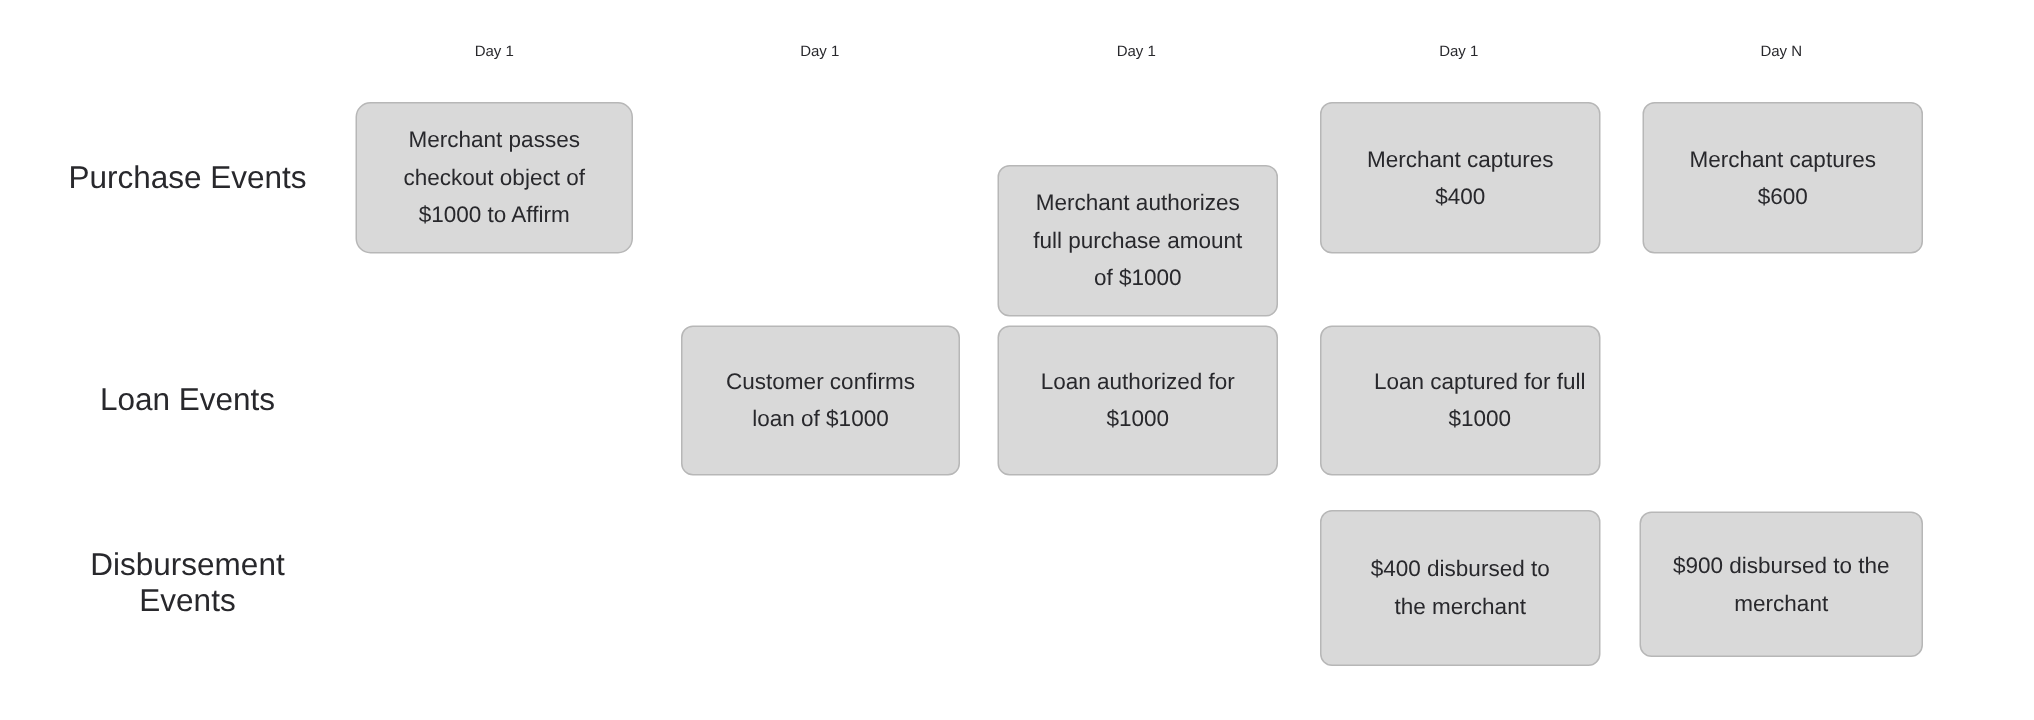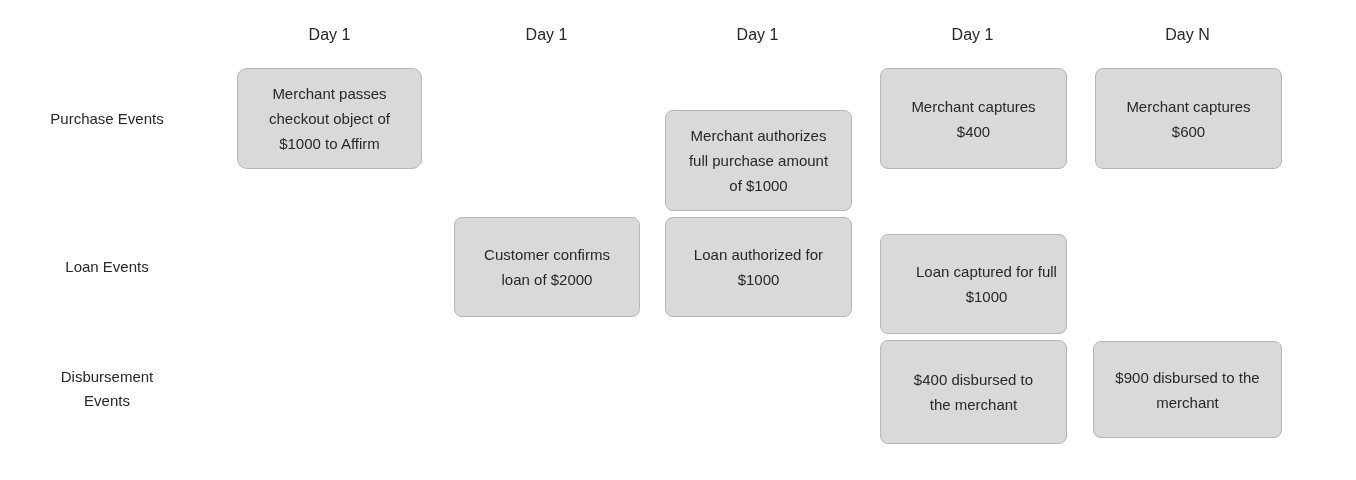--- a/index.html
+++ b/index.html
@@ -14,35 +14,35 @@
     background: #ffffff;
     font-family: "Liberation Sans", "DejaVu Sans", sans-serif;
     color: #28282c;
     overflow: hidden;
   }
   .day-header {
     position: absolute;
     top: 25px;
     width: 187px;
     height: 20px;
-    font-size: 16px;
+    font-size: 10px;
     line-height: 20px;
     text-align: center;
     color: #28282c;
     white-space: nowrap;
   }
   .row-label {
     position: absolute;
-    left: 0;
+    left: 18px;
     width: 214px;
     display: flex;
     align-items: center;
     justify-content: center;
     text-align: center;
-    font-size: 15px;
+    font-size: 21px;
     line-height: 24px;
     color: #28282c;
     white-space: pre-line;
   }
   .event-box {
     position: absolute;
     background: #d9d9d9;
     border: 1px solid #b7b7b7;
     border-radius: 8px;
     box-sizing: border-box;
@@ -68,21 +68,21 @@
   .r-row1 { top: 68px;  height: 101px; }
   .r-row2 { top: 217px; height: 100px; }
   .r-row3 { top: 340px; height: 97px;  }
   
   .b-p1 { left: 237px;  top: 68px;  width: 185px; height: 101px; border-radius: 10px; }
   .b-p3 { left: 665px;  top: 68px;  width: 187px; height: 101px; margin-top: 42px; }
   .b-p4 { left: 880px;  top: 68px;  width: 187px; height: 101px; }
   .b-p5 { left: 1095px; top: 68px;  width: 187px; height: 101px; }
   .b-l2 { left: 454px;  top: 217px; width: 186px; height: 100px; }
   .b-l3 { left: 665px;  top: 217px; width: 187px; height: 100px; }
-  .b-l4 { left: 880px;  top: 234px; width: 187px; height: 100px; padding-left: 32px; }
+  .b-l4 { left: 880px;  top: 217px; width: 187px; height: 100px; padding-left: 32px; }
   .b-d4 { left: 880px;  top: 340px; width: 187px; height: 104px;  }
   .b-d5 { left: 1093px; top: 341px; width: 189px; height: 97px;  }
 </style>
 </head>
 <body>
 
 <div class="canvas">
 
   <div class="day-header h-col1">Day 1</div>
   <div class="day-header h-col2">Day 1</div>
@@ -109,21 +109,21 @@
     <span class="box-text">Merchant captures
 $400</span>
   </div>
   <div class="event-box b-p5">
     <span class="box-text">Merchant captures
 $600</span>
   </div>
 
   <div class="event-box b-l2">
     <span class="box-text">Customer confirms
-loan of $2000</span>
+loan of $1000</span>
   </div>
   <div class="event-box b-l3">
     <span class="box-text">Loan authorized for
 $1000</span>
   </div>
   <div class="event-box b-l4">
     <span class="box-text">Loan captured for full
 $1000</span>
   </div>
 

